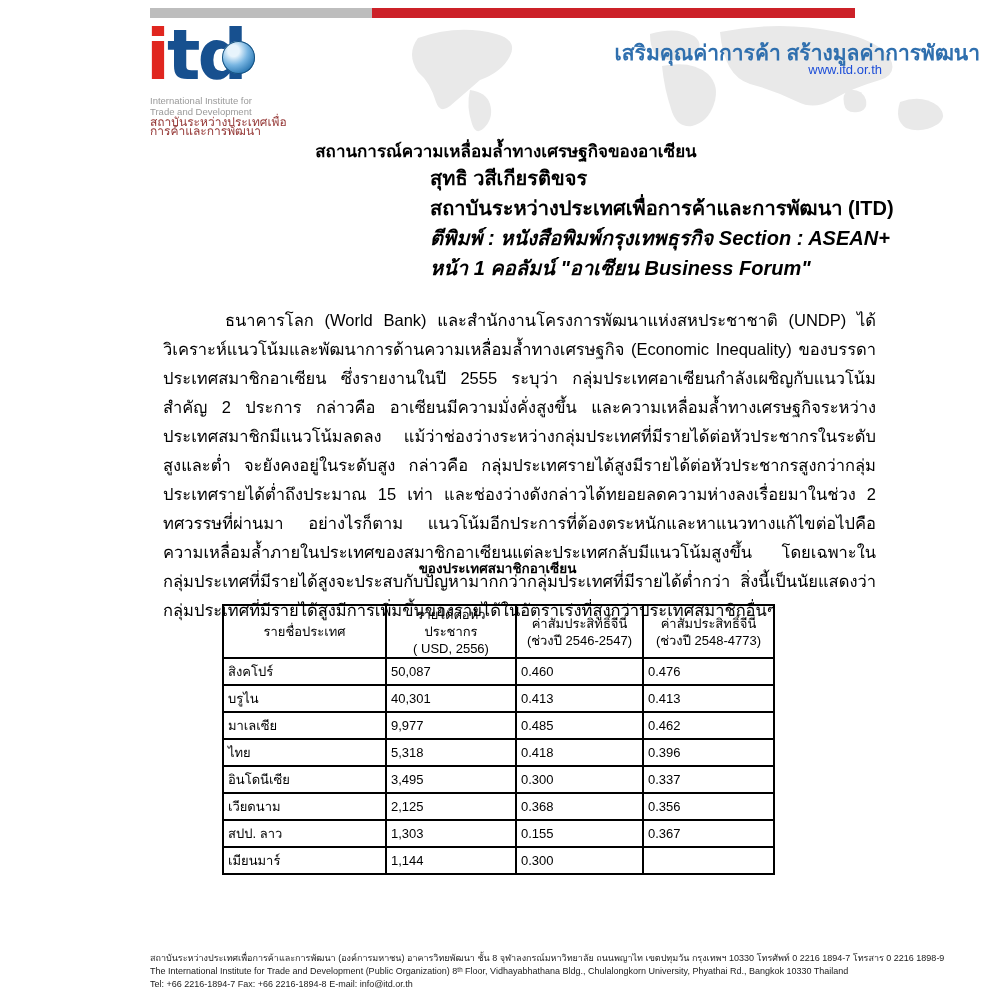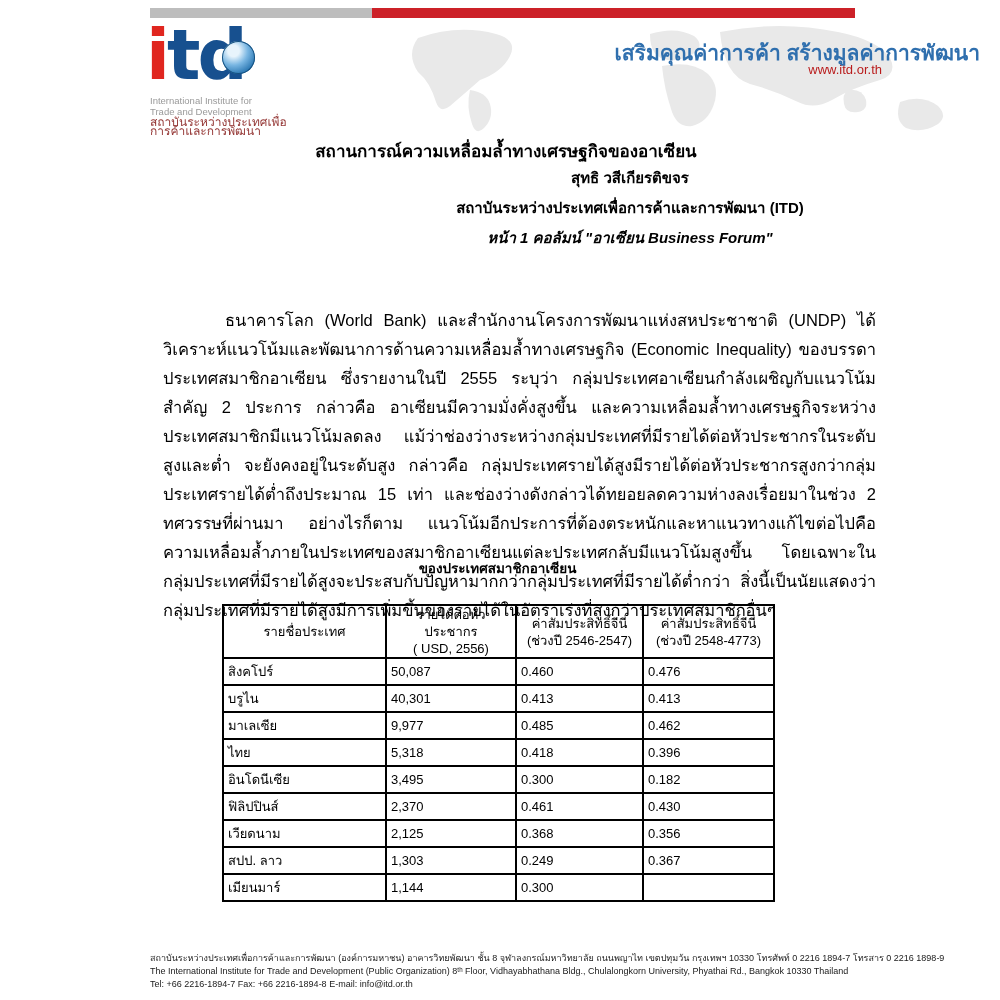--- a/index.html
+++ b/index.html
@@ -22,26 +22,26 @@
          background:radial-gradient(circle at 35% 30%, #e8f4fc 0 18%, #79b6e2 45%, #2d79b4 75%, #1b5c91 100%);
          box-shadow:inset 0 0 0 1px #15507f;}
   .logo-sub-en{position:absolute;left:150px;top:96px;width:130px;
                font-size:9.5px;line-height:10.5px;color:#9a9a9a;}
   .logo-sub-th{position:absolute;left:150px;top:118px;width:140px;
                font-size:12px;line-height:9px;color:#943634;}
 
   .tagline{position:absolute;left:500px;top:36px;width:480px;text-align:right;
            font-weight:bold;font-size:21px;color:#2f6fae;}
   .website{position:absolute;left:500px;top:62px;width:382px;text-align:right;
-           font-size:13px;color:#b91c1c;}
+           font-size:13px;color:#1d4ed8;}
 
   
   .title{position:absolute;left:150px;top:137px;width:712px;text-align:center;
          font-weight:bold;font-size:17px;}
-  .byline{position:absolute;left:430px;top:163px;width:400px;text-align:center;font-size:15px;}
+  .byline{position:absolute;left:430px;top:163px;width:400px;font-size:20px;}
   .byline .line{height:30px;line-height:30px;white-space:nowrap;}
   .b-bold{font-weight:bold;}
   .b-ital{font-weight:bold;font-style:italic;}
 
   .body-text{position:absolute;left:163px;top:306px;width:713px;
              font-size:16.5px;line-height:29px;text-align:justify;text-indent:62px;}
 
   
   .tbl-caption{position:absolute;left:205px;top:558px;width:585px;text-align:center;
                font-weight:bold;font-size:13.5px;line-height:21px;}
@@ -87,20 +87,21 @@
   </div>
   <div class="logo-sub-th">สถาบันระหว่างประเทศเพื่อการค้าและการพัฒนา</div>
 
   <div class="tagline">เสริมคุณค่าการค้า สร้างมูลค่าการพัฒนา</div>
   <div class="website">www.itd.or.th</div>
 
   <div class="title">สถานการณ์ความเหลื่อมล้ำทางเศรษฐกิจของอาเซียน</div>
   <div class="byline">
     <div class="line b-bold">สุทธิ วสีเกียรติขจร</div>
     <div class="line b-bold">สถาบันระหว่างประเทศเพื่อการค้าและการพัฒนา (ITD)</div>
+    <div class="line b-ital">ตีพิมพ์ : หนังสือพิมพ์กรุงเทพธุรกิจ Section : ASEAN+</div>
     <div class="line b-ital">หน้า 1 คอลัมน์ "อาเซียน Business Forum"</div>
   </div>
 
   <div class="body-text">ธนาคารโลก (World Bank) และสำนักงานโครงการพัฒนาแห่งสหประชาชาติ (UNDP) ได้วิเคราะห์แนวโน้มและพัฒนาการด้านความเหลื่อมล้ำทางเศรษฐกิจ (Economic Inequality) ของบรรดาประเทศสมาชิกอาเซียน ซึ่งรายงานในปี 2555 ระบุว่า กลุ่มประเทศอาเซียนกำลังเผชิญกับแนวโน้มสำคัญ 2 ประการ กล่าวคือ อาเซียนมีความมั่งคั่งสูงขึ้น และความเหลื่อมล้ำทางเศรษฐกิจระหว่างประเทศสมาชิกมีแนวโน้มลดลง แม้ว่าช่องว่างระหว่างกลุ่มประเทศที่มีรายได้ต่อหัวประชากรในระดับสูงและต่ำ จะยังคงอยู่ในระดับสูง กล่าวคือ กลุ่มประเทศรายได้สูงมีรายได้ต่อหัวประชากรสูงกว่ากลุ่มประเทศรายได้ต่ำถึงประมาณ 15 เท่า และช่องว่างดังกล่าวได้ทยอยลดความห่างลงเรื่อยมาในช่วง 2 ทศวรรษที่ผ่านมา อย่างไรก็ตาม แนวโน้มอีกประการที่ต้องตระหนักและหาแนวทางแก้ไขต่อไปคือ ความเหลื่อมล้ำภายในประเทศของสมาชิกอาเซียนแต่ละประเทศกลับมีแนวโน้มสูงขึ้น โดยเฉพาะในกลุ่มประเทศที่มีรายได้สูงจะประสบกับปัญหามากกว่ากลุ่มประเทศที่มีรายได้ต่ำกว่า สิ่งนี้เป็นนัยแสดงว่า กลุ่มประเทศที่มีรายได้สูงมีการเพิ่มขึ้นของรายได้ในอัตราเร่งที่สูงกว่าประเทศสมาชิกอื่นๆ</div>
 
   <div class="tbl-caption">
     <div>ของประเทศสมาชิกอาเซียน</div>
   </div>
 
   <table class="data">
@@ -152,38 +153,32 @@
       <tr>
           <td class="country">ไทย</td>
           <td class="num">5,318</td>
           <td class="num">0.418</td>
           <td class="num">0.396</td>
         </tr>
       <tr>
           <td class="country">อินโดนีเซีย</td>
           <td class="num">3,495</td>
           <td class="num">0.300</td>
-          <td class="num">0.182</td>
-        </tr>
-      <tr>
-          <td class="country">ฟิลิปปินส์</td>
-          <td class="num">2,370</td>
-          <td class="num">0.461</td>
-          <td class="num">0.430</td>
+          <td class="num">0.337</td>
         </tr>
       <tr>
           <td class="country">เวียดนาม</td>
           <td class="num">2,125</td>
           <td class="num">0.368</td>
           <td class="num">0.356</td>
         </tr>
       <tr>
           <td class="country">สปป. ลาว</td>
           <td class="num">1,303</td>
-          <td class="num">0.249</td>
+          <td class="num">0.155</td>
           <td class="num">0.367</td>
         </tr>
       <tr>
           <td class="country">เมียนมาร์</td>
           <td class="num">1,144</td>
           <td class="num">0.300</td>
           <td class="num"></td>
         </tr>
     </tbody>
   </table>

